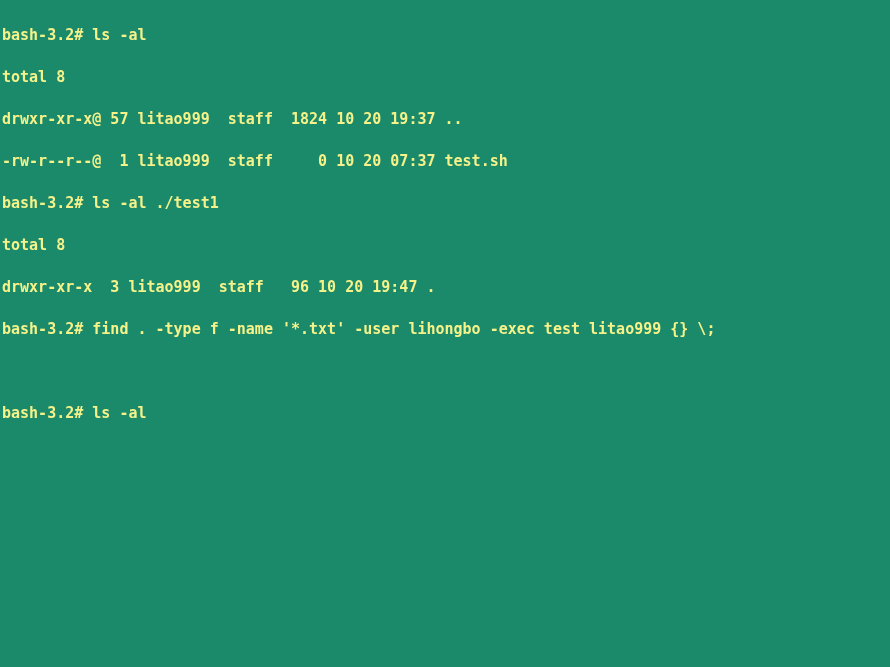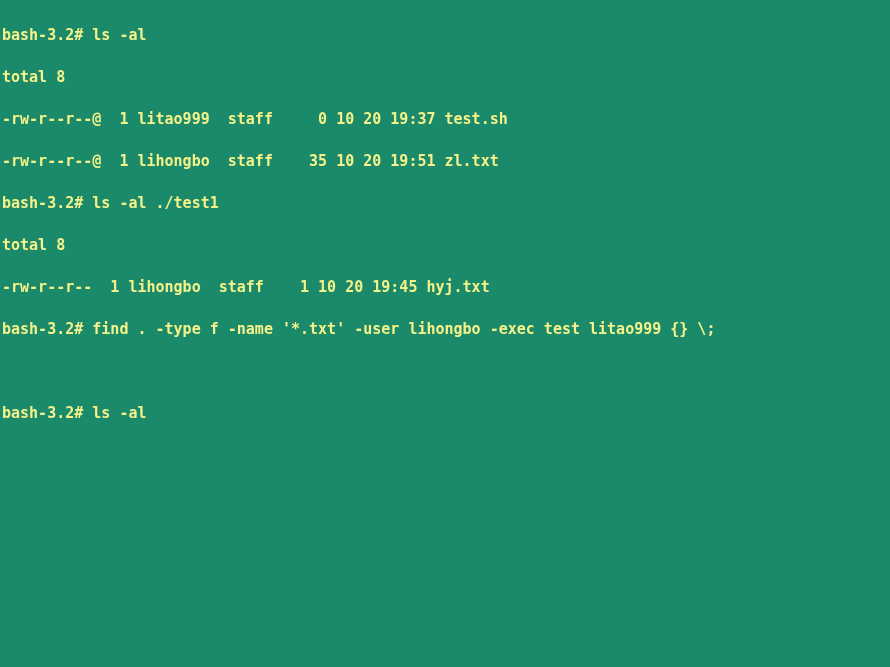--- a/index.html
+++ b/index.html
@@ -25,25 +25,25 @@
     .line {
       display: block;
     }
   </style>
 </head>
 <body>
 
 <div class="terminal">
 <span class="line"><span>bash-3.2#</span> <span>ls -al</span></span>
 <span class="line">total 8</span>
-<span class="line">-rw-r--r--@  1 litao999  staff     0 10 20 19:37 test.sh</span>
-<span class="line">-rw-r--r--@  1 lihongbo  staff    35 10 20 19:51 zl.txt</span>
+<span class="line">drwxr-xr-x@ 57 litao999  staff  1824 10 20 19:37 ..</span>
+<span class="line">-rw-r--r--@  1 litao999  staff     0 10 20 07:37 test.sh</span>
 <span class="line"><span>bash-3.2#</span> <span>ls -al ./test1</span></span>
 <span class="line">total 8</span>
-<span class="line">-rw-r--r--  1 lihongbo  staff    1 10 20 19:45 hyj.txt</span>
+<span class="line">drwxr-xr-x  3 litao999  staff   96 10 20 19:47 .</span>
 <span class="line"><span>bash-3.2#</span> <span>find . -type f -name '*.txt' -user lihongbo -exec test litao999 {} \;</span></span>
 <span class="line"> </span>
 <span class="line"><span>bash-3.2#</span> <span>ls -al</span></span>
 
 
 
 
 
 
 

